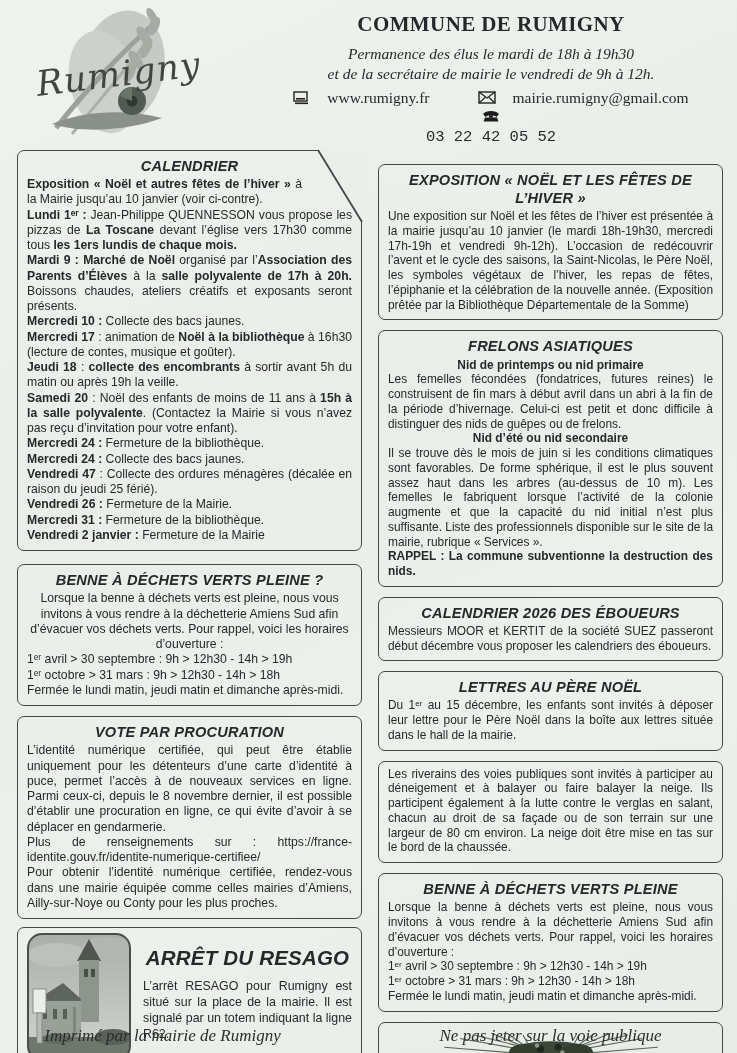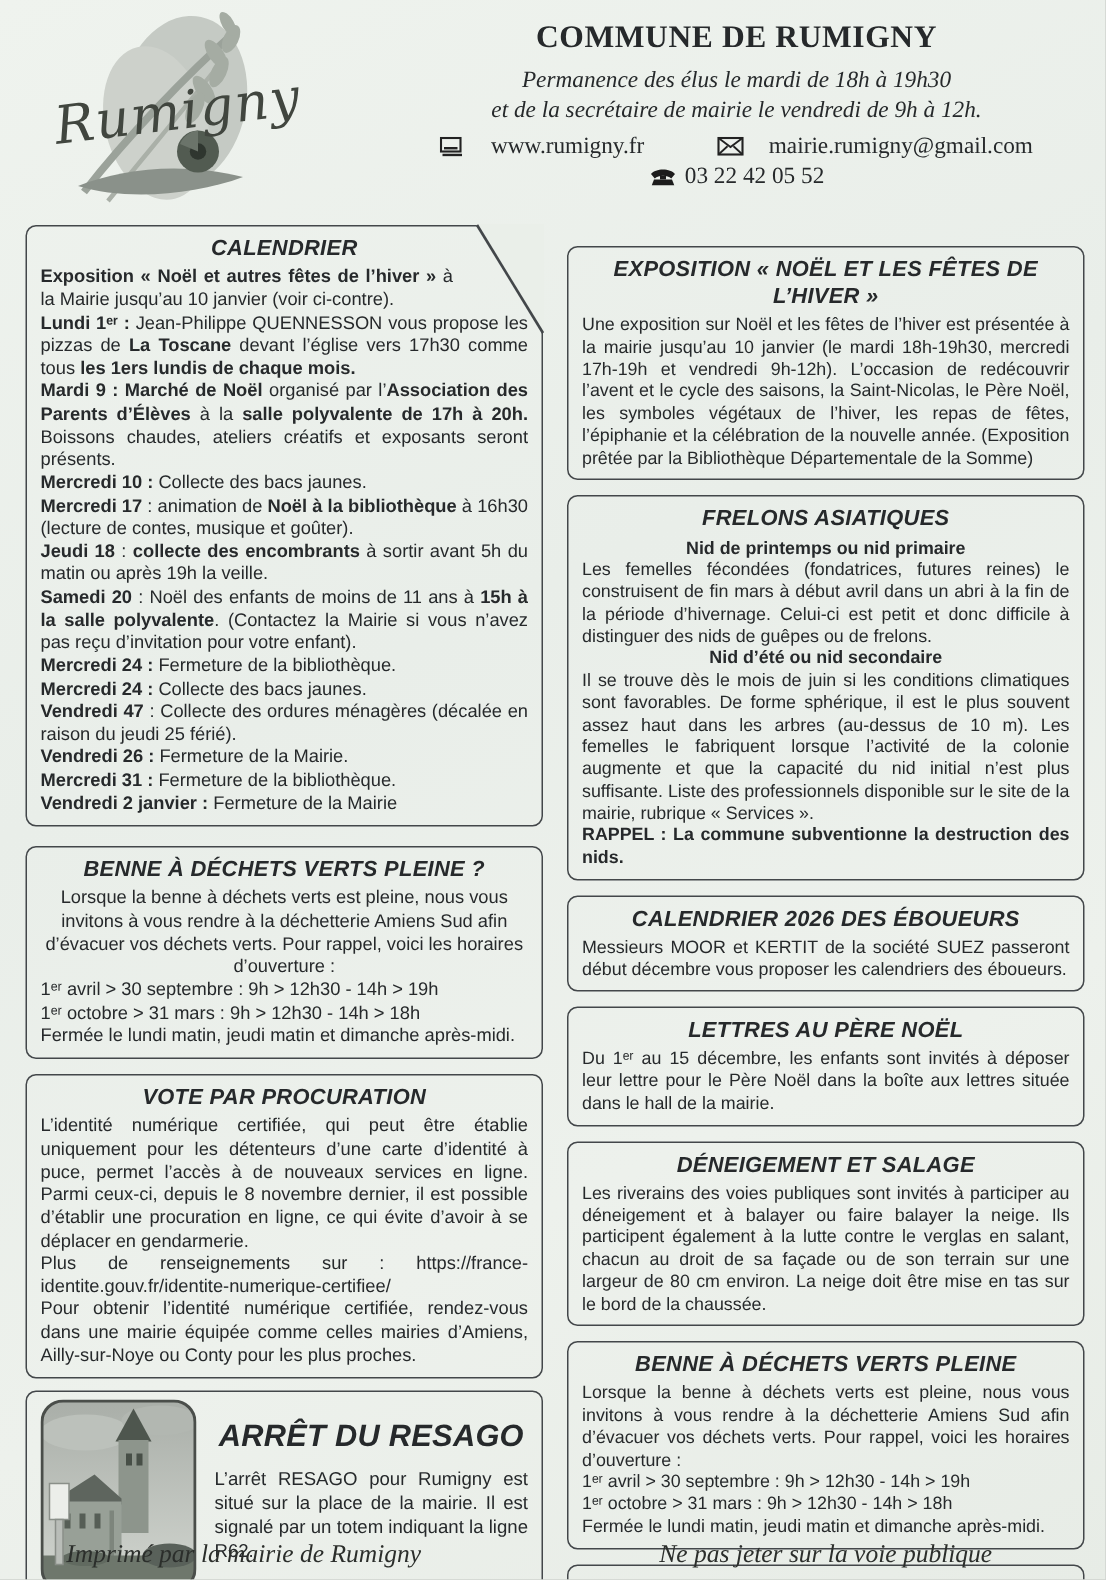--- a/index.html
+++ b/index.html
@@ -10,21 +10,21 @@
     -webkit-font-smoothing:antialiased;
   }
   
   .logo{position:absolute;left:26px;top:4px;width:184px;height:146px;}
   .header-text{position:absolute;left:268px;top:12px;width:446px;text-align:center;}
   .h-title{font-family:"Liberation Serif",serif;font-weight:bold;font-size:21px;letter-spacing:.4px;}
   .h-sub{font-family:"Liberation Serif",serif;font-weight:bold;font-style:italic;font-size:21px;margin-top:14px;}
   .h-perm{font-family:"Liberation Serif",serif;font-style:italic;font-size:15.5px;line-height:1.32;margin-top:7px;}
   .h-contact{font-family:"Liberation Serif",serif;font-size:15.5px;margin-top:4px;display:flex;justify-content:center;align-items:center;gap:17px;}
   .h-contact .gap{width:14px;}
-  .h-phone{font-family:Liberation Serif, serif;font-size:15.5px;margin-top:2px;display:flex;justify-content:center;align-items:center;gap:6px;}
+  .h-phone{font-family:Liberation Mono, monospace;font-size:15.5px;margin-top:2px;display:flex;justify-content:center;align-items:center;gap:6px;flex-direction:column;}
   .cicon{display:inline-block;vertical-align:middle;}
   
   .col-left{position:absolute;left:17px;top:150px;width:345px;}
   .col-right{position:absolute;left:378px;top:164px;width:345px;}
   .box{position:relative;border:1.6px solid #43474a;border-radius:7px;padding:5px 9px 7px;box-sizing:border-box;background:transparent;}
   .box h2{margin:1px 0 2px;font-size:14.6px;font-style:italic;font-weight:bold;text-align:center;letter-spacing:.2px;}
   .box p{margin:0;}
   .col-left .box{font-size:12.2px;line-height:1.25;}
   .col-right .box{font-size:11.9px;line-height:1.24;}
   .jus{text-align:justify;}
@@ -207,21 +207,20 @@
       <h2>CALENDRIER 2026 DES ÉBOUEURS</h2>
       <p class="jus">Messieurs MOOR et KERTIT de la société SUEZ passeront début décembre vous proposer les calendriers des éboueurs.</p>
     </section>
 
     <section class="box mbR">
       <h2>LETTRES AU PÈRE NOËL</h2>
       <p class="jus">Du 1ᵉʳ au 15 décembre, les enfants sont invités à déposer leur lettre pour le Père Noël dans la boîte aux lettres située dans le hall de la mairie.</p>
     </section>
 
     <section class="box mbR">
-      <h2>DÉNEIGEMENT ET SALAGE</h2>
       <p class="jus">Les riverains des voies publiques sont invités à participer au déneigement et à balayer ou faire balayer la neige. Ils participent également à la lutte contre le verglas en salant, chacun au droit de sa façade ou de son terrain sur une largeur de 80 cm environ. La neige doit être mise en tas sur le bord de la chaussée.</p>
     </section>
 
     <section class="box mbR">
       <h2>BENNE À DÉCHETS VERTS PLEINE</h2>
       <p class="jus">Lorsque la benne à déchets verts est pleine, nous vous invitons à vous rendre à la déchetterie Amiens Sud afin d’évacuer vos déchets verts. Pour rappel, voici les horaires d’ouverture :</p>
       <p>1ᵉʳ avril &gt; 30 septembre : 9h &gt; 12h30 - 14h &gt; 19h</p>
       <p>1ᵉʳ octobre &gt; 31 mars : 9h &gt; 12h30 - 14h &gt; 18h</p>
       <p>Fermée le lundi matin, jeudi matin et dimanche après-midi.</p>
     </section>

